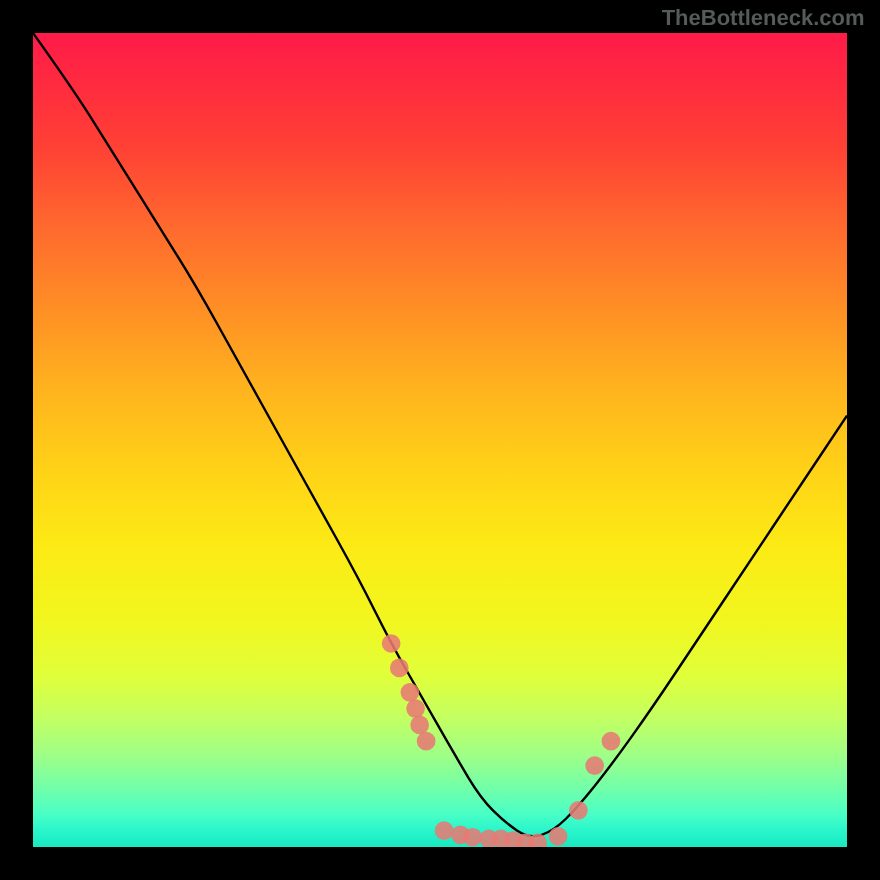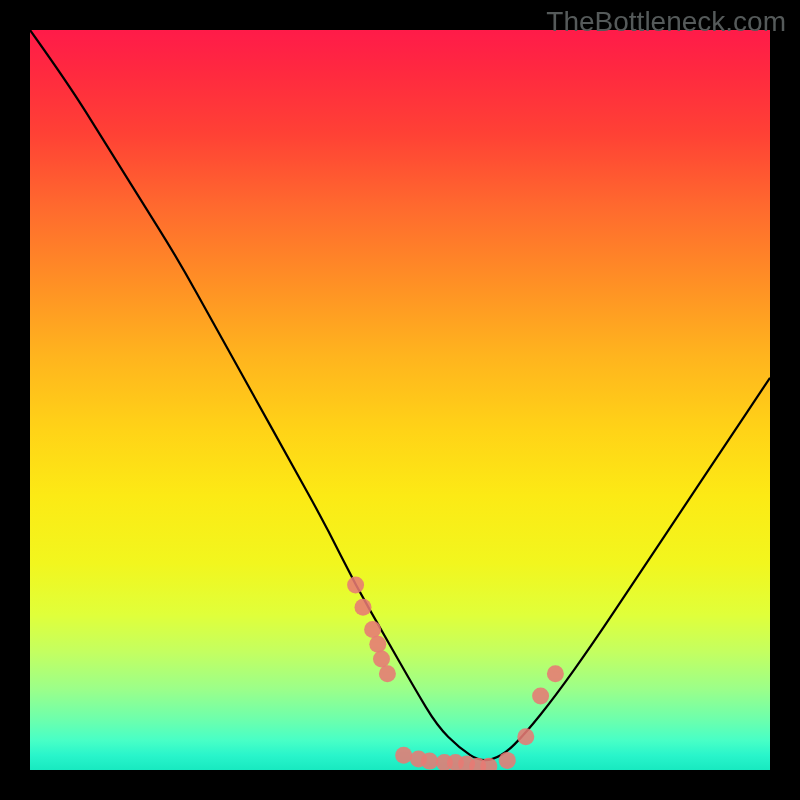--- a/index.html
+++ b/index.html
@@ -9,22 +9,22 @@
     height: 800px;
     position: relative;
     background: #000;
   }
   .watermark {
     position: absolute;
     top: 6px;
     right: 14px;
     color: #555a5a;
     font-family: Arial, Helvetica, sans-serif;
-    font-size: 28px;
-    font-weight: 400;
+    font-size: 20px;
+    font-weight: 700;
     z-index: 10;
   }
   .plot {
     position: absolute;
     top: 30px;
     left: 30px;
     width: 740px;
     height: 740px;
     overflow: hidden;
   }

